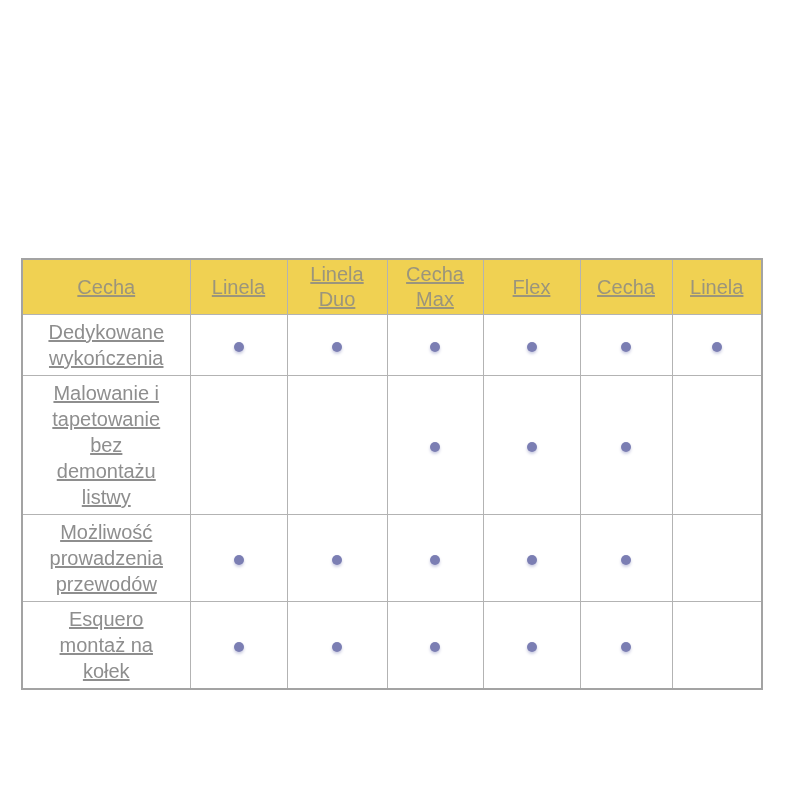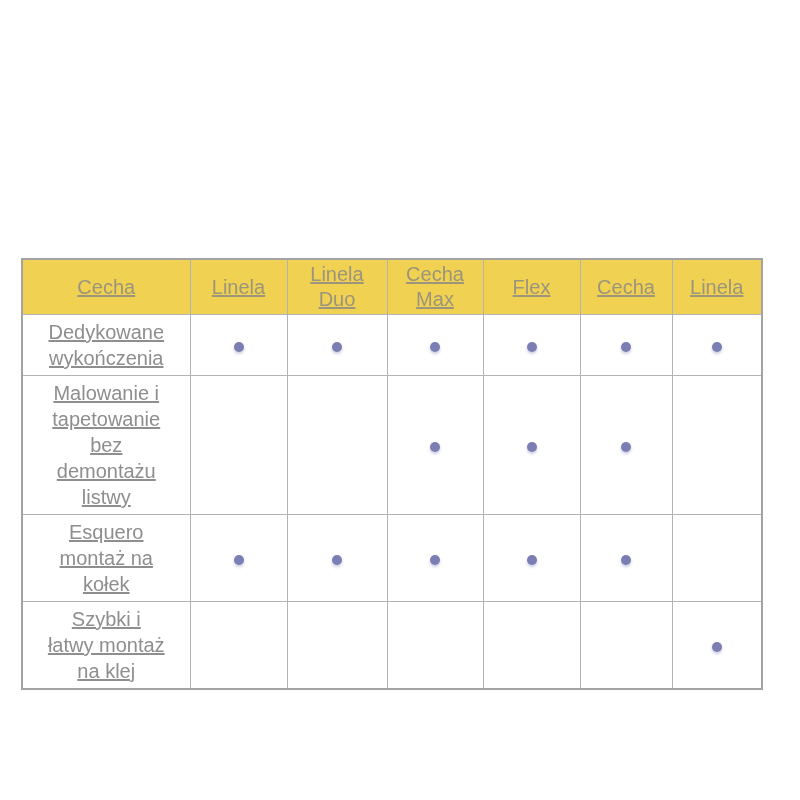--- a/index.html
+++ b/index.html
@@ -112,34 +112,34 @@
         </tr>
         <tr class="r1">
           <td class="feature">Malowanie i tapetowanie bez demontażu listwy</td>
           <td><span class="dot"></span></td>
           <td><span class="dot"></span></td>
           <td><span class="dot on"></span></td>
           <td><span class="dot on"></span></td>
           <td><span class="dot on"></span></td>
           <td><span class="dot"></span></td>
         </tr>
+        <tr class="r2">
+          <td class="feature">Możliwość prowadzenia przewodów</td>
+          <td><span class="dot on"></span></td>
+          <td><span class="dot on"></span></td>
+          <td><span class="dot on"></span></td>
+          <td><span class="dot on"></span></td>
+          <td><span class="dot on"></span></td>
+          <td><span class="dot"></span></td>
+        </tr>
         <tr class="r3">
           <td class="feature">Esquero montaż na kołek</td>
           <td><span class="dot on"></span></td>
           <td><span class="dot on"></span></td>
           <td><span class="dot on"></span></td>
           <td><span class="dot on"></span></td>
           <td><span class="dot on"></span></td>
           <td><span class="dot"></span></td>
         </tr>
-        <tr class="r4">
-          <td class="feature">Szybki i łatwy montaż na klej</td>
-          <td><span class="dot"></span></td>
-          <td><span class="dot"></span></td>
-          <td><span class="dot"></span></td>
-          <td><span class="dot"></span></td>
-          <td><span class="dot"></span></td>
-          <td><span class="dot on"></span></td>
-        </tr>
       </tbody>
     </table>
   </div>
 </div>
 
 </body></html>

